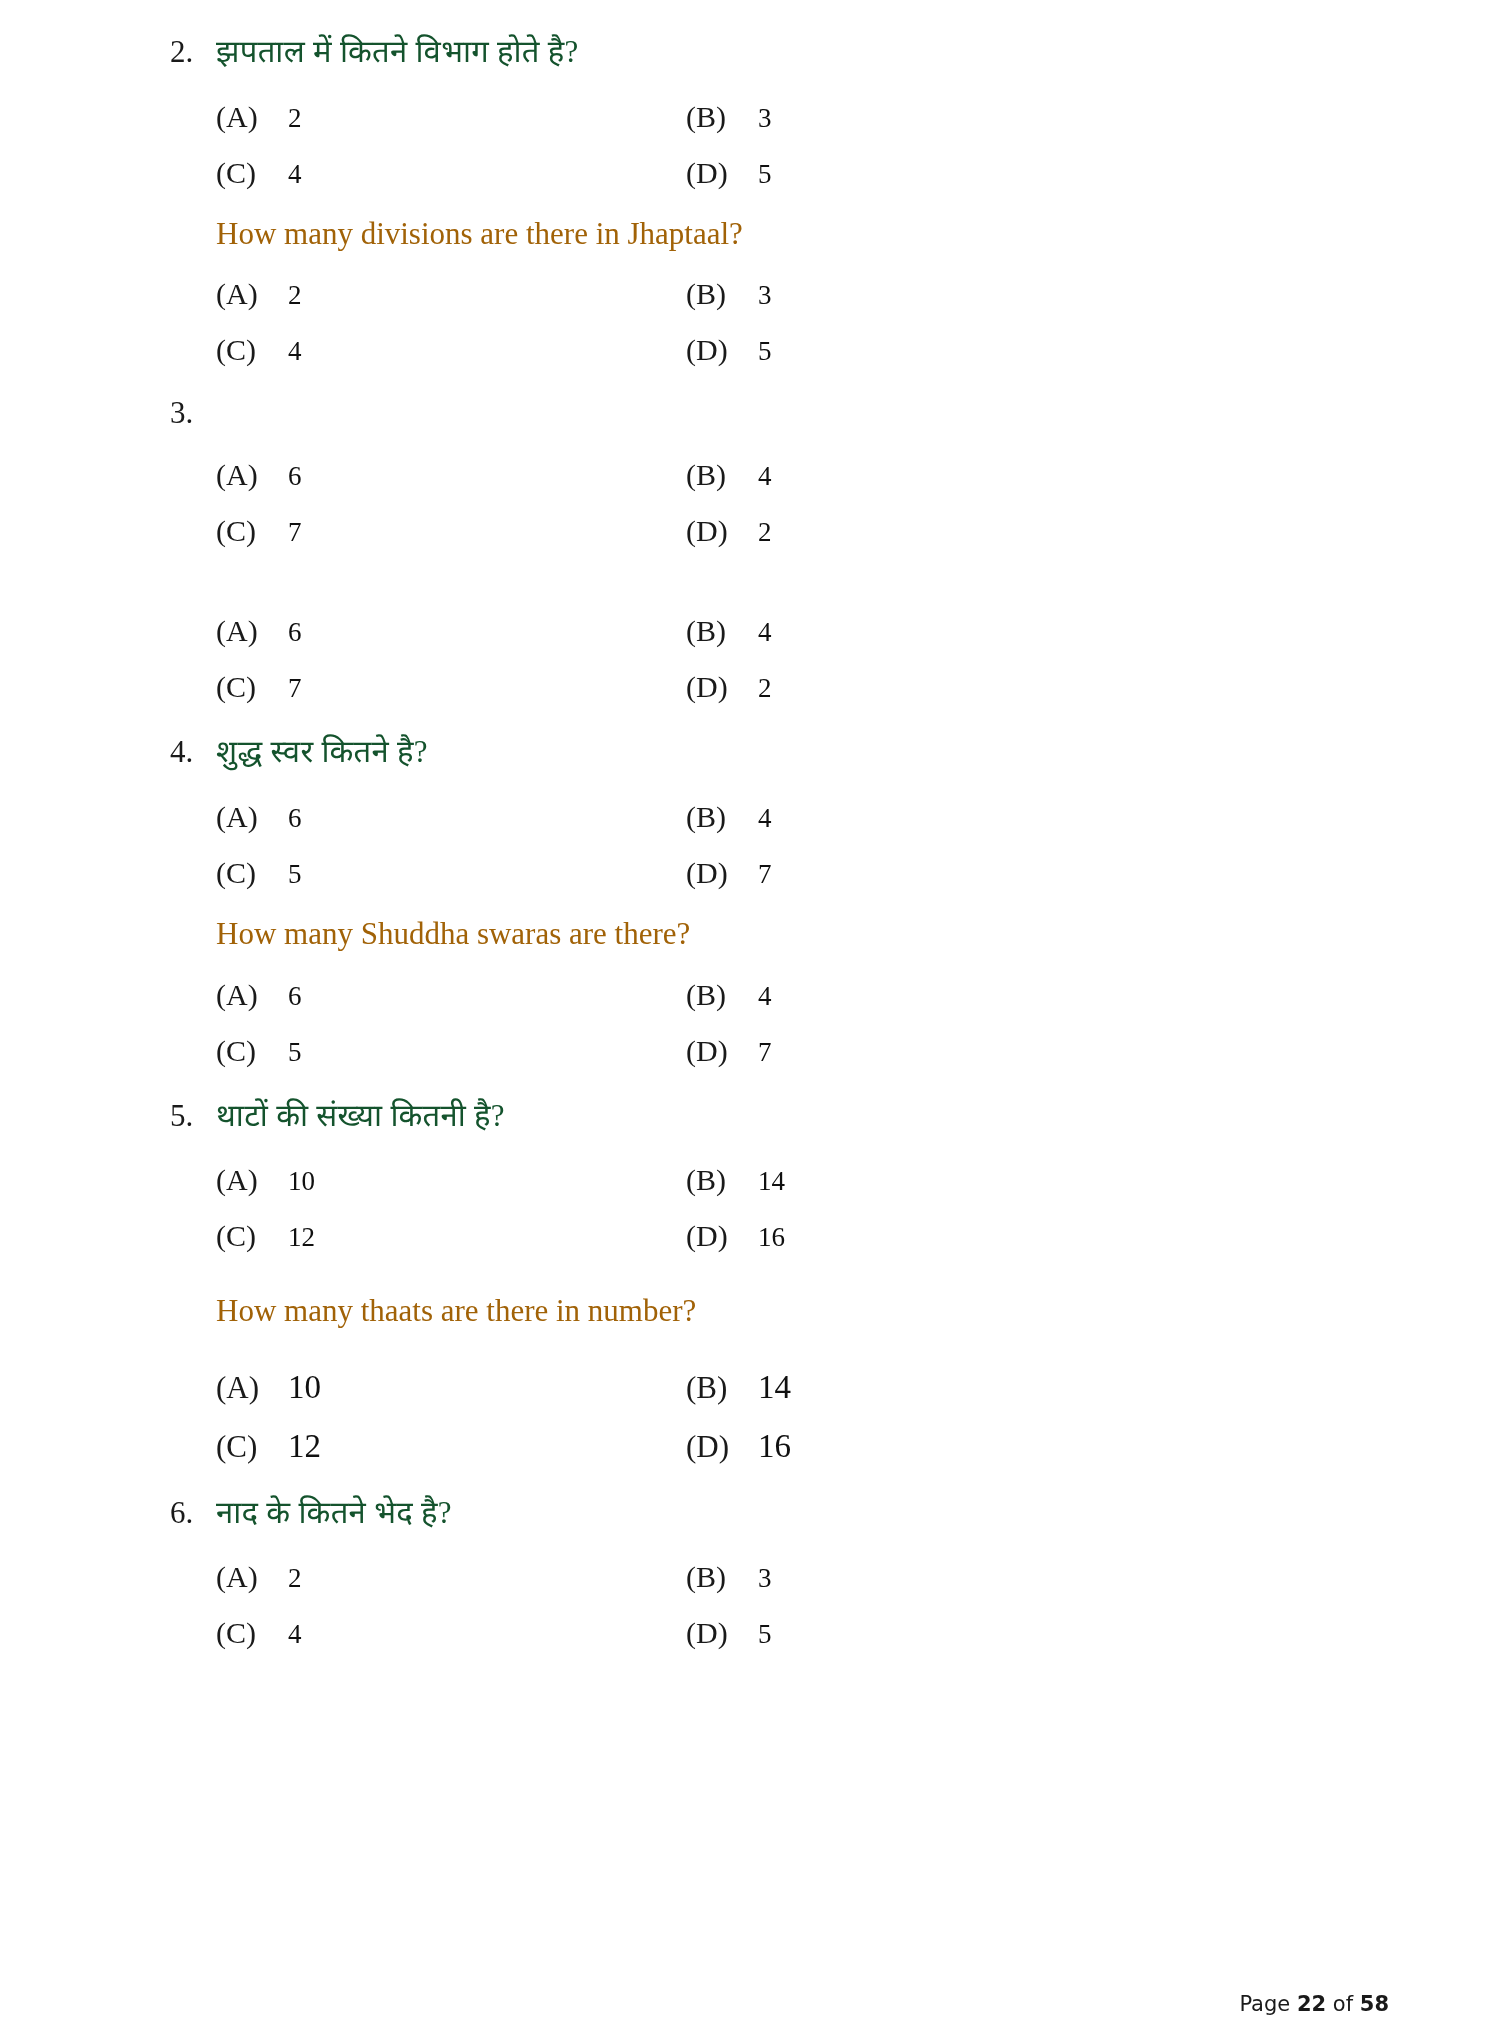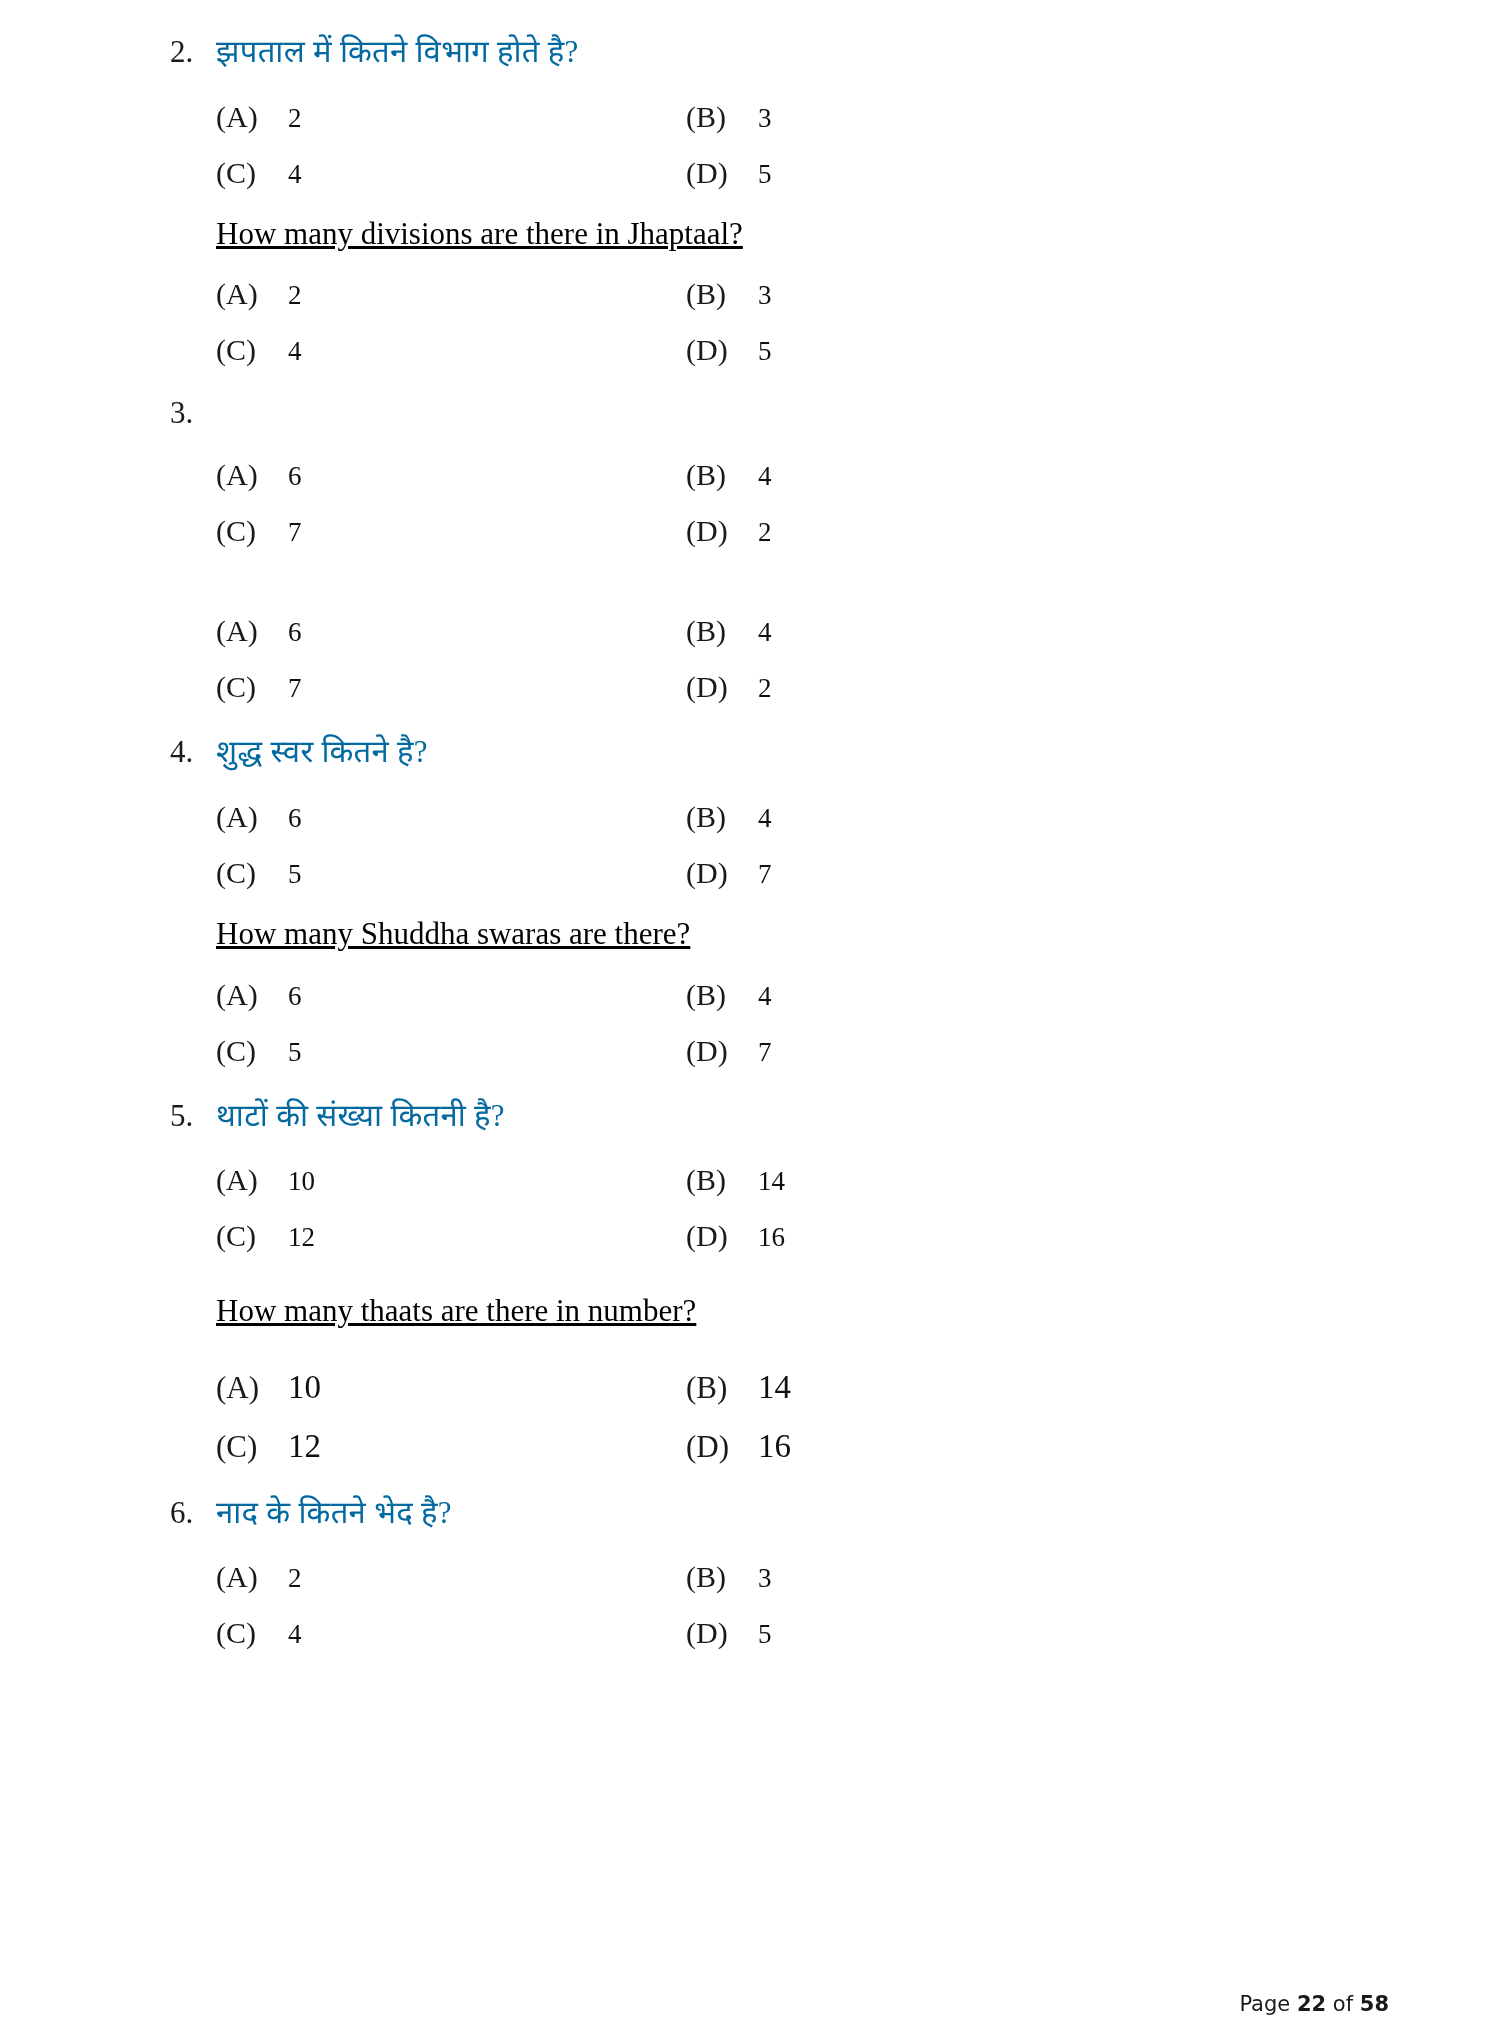--- a/index.html
+++ b/index.html
@@ -36,28 +36,27 @@
     width: 46px;
     flex: 0 0 46px;
     font-size: 31px;
     line-height: 1.0;
     color: #1a1a1a;
   }
   .qtext-hi {
     font-size: 31px;
     line-height: 1.15;
     letter-spacing: 0.3px;
-    color: #0369a1;
+    color: #14532d;
   }
   .qtext-en {
     font-size: 31px;
     line-height: 1.15;
-    color: #000000;
+    color: #a16207;
     margin-left: 46px;
-    text-decoration: underline;
   }
 
   
   .opts {
     margin-left: 46px;
   }
   .optrow {
     display: flex;
     align-items: baseline;
   }

